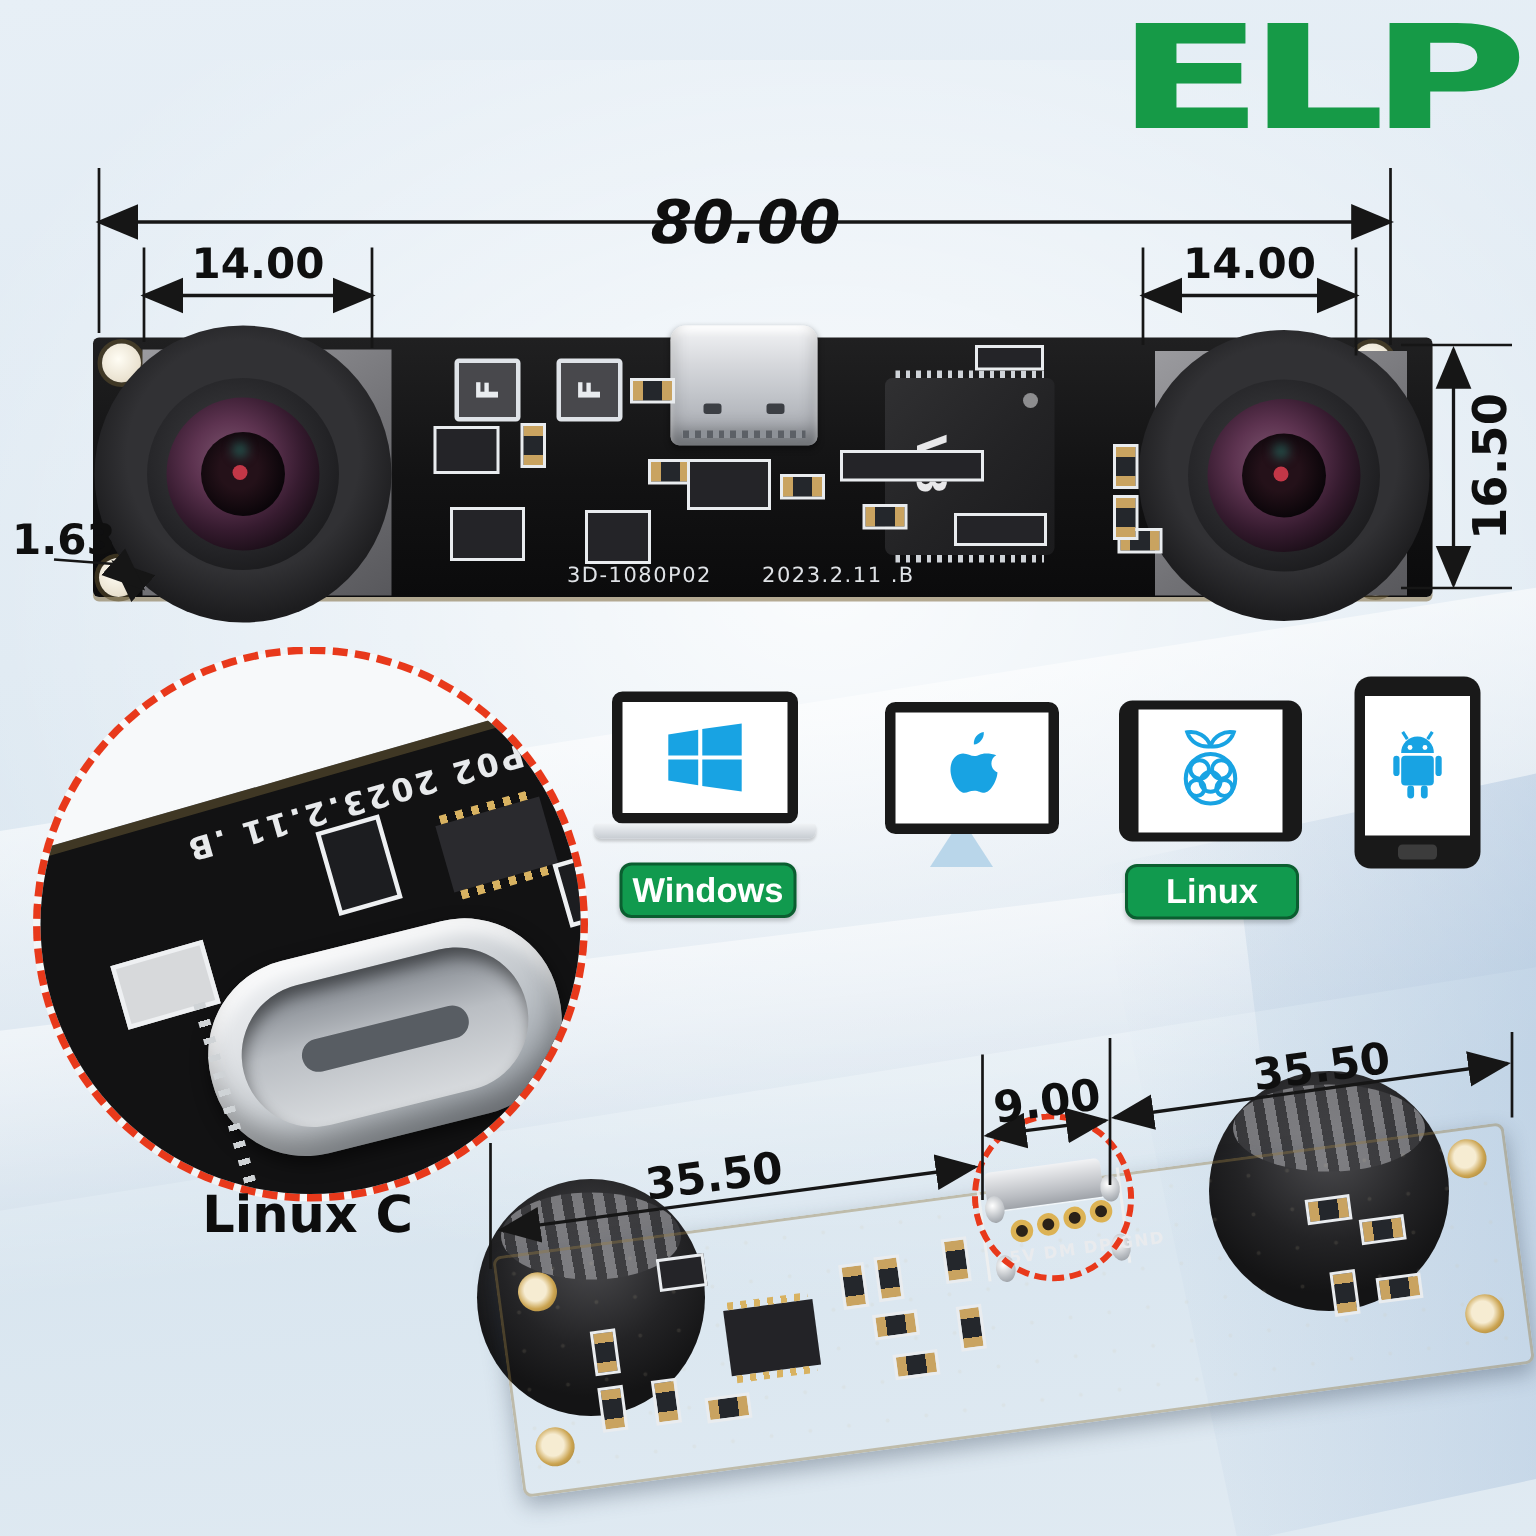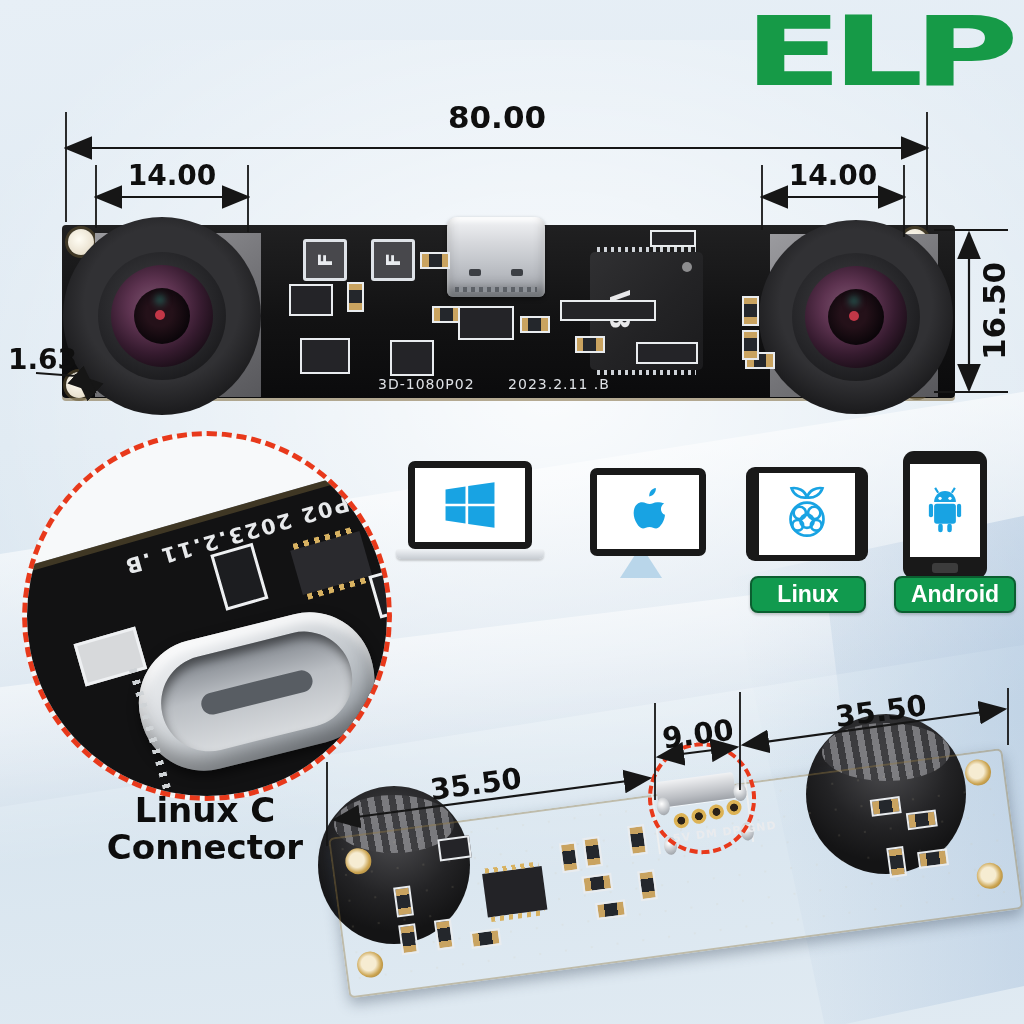--- a/index.html
+++ b/index.html
@@ -13,21 +13,21 @@
     background:linear-gradient(rgba(255,255,255,.55),rgba(186,202,222,.22));transform:rotate(-9deg);}
   .band2{position:absolute;right:-70px;top:540px;width:320px;height:460px;
     background:linear-gradient(100deg,rgba(160,185,215,0),rgba(148,178,212,.45));transform:rotate(-12deg);}
   .band3{position:absolute;left:-60px;top:640px;width:900px;height:180px;
     background:linear-gradient(rgba(255,255,255,.5),rgba(255,255,255,0));transform:rotate(-7deg);}
   
   .logo{position:absolute;left:744px;top:4px;font-size:96px;font-weight:900;color:#169a47;
     letter-spacing:-7px;line-height:1;transform:scaleX(1.5);transform-origin:left top;z-index:20;}
   
   .dim{position:absolute;color:#0f0f0f;font-weight:700;z-index:12;white-space:nowrap;}
-  .d80{left:497px;top:99px;font-size:31px;transform:translateX(-50%);}
+  .d80{left:497px;top:126px;font-size:40px;transform:translateX(-50%);font-style:italic;}
   .d14l{left:172px;top:159px;font-size:28px;transform:translateX(-50%);}
   .d14r{left:833px;top:159px;font-size:28px;transform:translateX(-50%);}
   .d2{left:8px;top:343px;font-size:28px;}
   .d165{left:994px;top:311px;font-size:31px;transform:translate(-50%,-50%) rotate(-90deg);}
   .d355l{left:476px;top:784px;font-size:29px;transform:translate(-50%,-50%) rotate(-7.5deg);}
   .d9{left:698px;top:734px;font-size:29px;transform:translate(-50%,-50%) rotate(-7.5deg);}
   .d355r{left:881px;top:711px;font-size:29px;transform:translate(-50%,-50%) rotate(-7.5deg);}
   svg.lines{position:absolute;left:0;top:0;z-index:10;}
   
   .front-board{position:absolute;left:62px;top:225px;width:893px;height:173px;z-index:6;
@@ -268,21 +268,20 @@
       <div class="in-cmp" style="left:424px;top:36px;width:52px;height:42px"></div>
 
       <div class="in-cmp" style="left:398px;top:104px;width:46px;height:38px"></div>
       <div class="in-cmp" style="left:96px;top:88px;width:58px;height:38px;background:#d7d9db"></div>
       <div class="in-ticks"></div>
       <div class="in-dots"></div>
     </div>
   </div>
   <div class="caption">
     <div>Linux C</div>
-    <div>Connector</div>
   </div>
 
   <div class="scr win-scr">
     <svg width="62" height="58" viewBox="0 0 64 64">
       <g fill="#18a3e3">
         <path d="M5 15 L27 11.5 V30.5 H5 Z"></path>
           <path d="M30 11 L59 7 V30.5 H30 Z"></path>
         <path d="M5 33.5 H27 V52.5 L5 49 Z"></path>
           <path d="M30 33.5 H59 V57 L30 53 Z"></path>
       </g>
@@ -326,25 +325,25 @@
           <rect x="24.5" y="46" width="5" height="9.5" rx="2.5"></rect>
           <rect x="34.5" y="46" width="5" height="9.5" rx="2.5"></rect>
         </g>
         <circle cx="26.5" cy="18" r="1.8" fill="#fff"></circle>
           <circle cx="37.5" cy="18" r="1.8" fill="#fff"></circle>
       </svg>
     </div>
     <div class="ph-home"></div>
   </div>
 
+  <div class="os-btn" style="left:413px;top:575px;width:114px">
+      <span>Windows</span>
+    </div>
   <div class="os-btn" style="left:750px;top:576px;width:112px">
       <span>Linux</span>
-    </div>
-  <div class="os-btn" style="left:894px;top:576px;width:118px">
-      <span>Android</span>
     </div>
 
   <div class="barrel" style="left:318px;top:786px;width:152px;height:158px"></div>
   <div class="barrel" style="left:806px;top:714px;width:160px;height:160px"></div>
 
   <div class="back-board">
     <div class="bhole" style="left:14px;top:14px"></div>
     <div class="bhole" style="left:12px;top:118px"></div>
     <div class="bhole" style="left:640px;top:8px"></div>
     <div class="bhole" style="left:638px;top:112px"></div>

